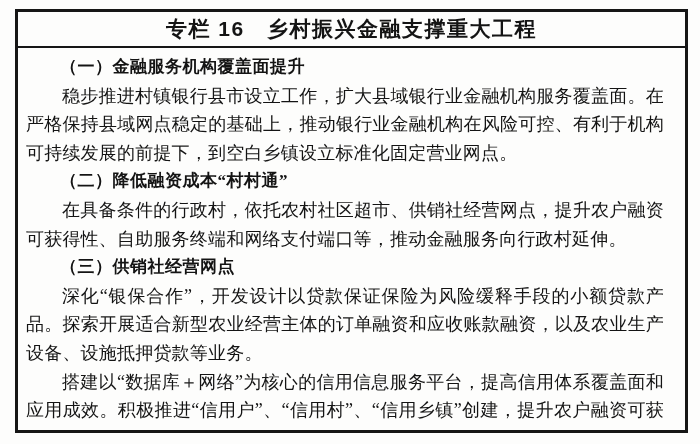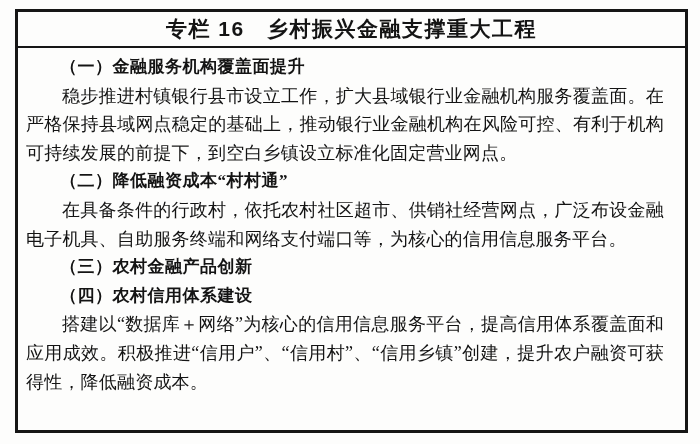--- a/index.html
+++ b/index.html
@@ -66,26 +66,26 @@
 
   <div class="panel-body">
 
     <div class="section">
       <div class="section-heading">（一）金融服务机构覆盖面提升</div>
       <p class="section-para">稳步推进村镇银行县市设立工作，扩大县域银行业金融机构服务覆盖面。在严格保持县域网点稳定的基础上，推动银行业金融机构在风险可控、有利于机构可持续发展的前提下，到空白乡镇设立标准化固定营业网点。</p>
     </div>
 
     <div class="section">
       <div class="section-heading">（二）降低融资成本“村村通”</div>
-      <p class="section-para">在具备条件的行政村，依托农村社区超市、供销社经营网点，广泛布设金融电子机具、自助服务终端和网络支付端口等，为核心的信用信息服务平台。</p>
+      <p class="section-para">在具备条件的行政村，依托农村社区超市、供销社经营网点，提升农户融资可获得性、自助服务终端和网络支付端口等，推动金融服务向行政村延伸。</p>
     </div>
 
     <div class="section">
-      <div class="section-heading">（三）农村金融产品创新</div>
+      <div class="section-heading">（三）供销社经营网点</div>
+      <p class="section-para">深化“银保合作”，开发设计以贷款保证保险为风险缓释手段的小额贷款产品。探索开展适合新型农业经营主体的订单融资和应收账款融资，以及农业生产设备、设施抵押贷款等业务。</p>
     </div>
 
     <div class="section">
-      <div class="section-heading">（四）农村信用体系建设</div>
       <p class="section-para">搭建以“数据库＋网络”为核心的信用信息服务平台，提高信用体系覆盖面和应用成效。积极推进“信用户”、“信用村”、“信用乡镇”创建，提升农户融资可获得性，降低融资成本。</p>
     </div>
 
   </div>
 </div>
 
 </body></html>

